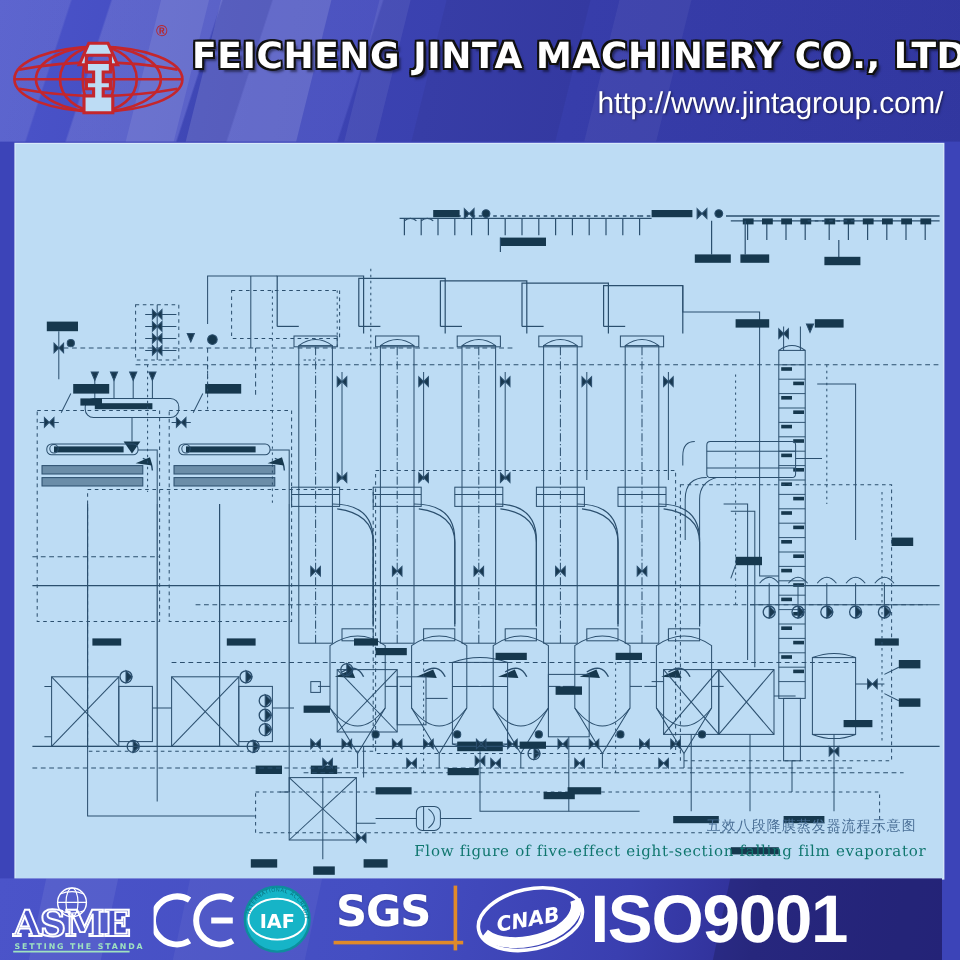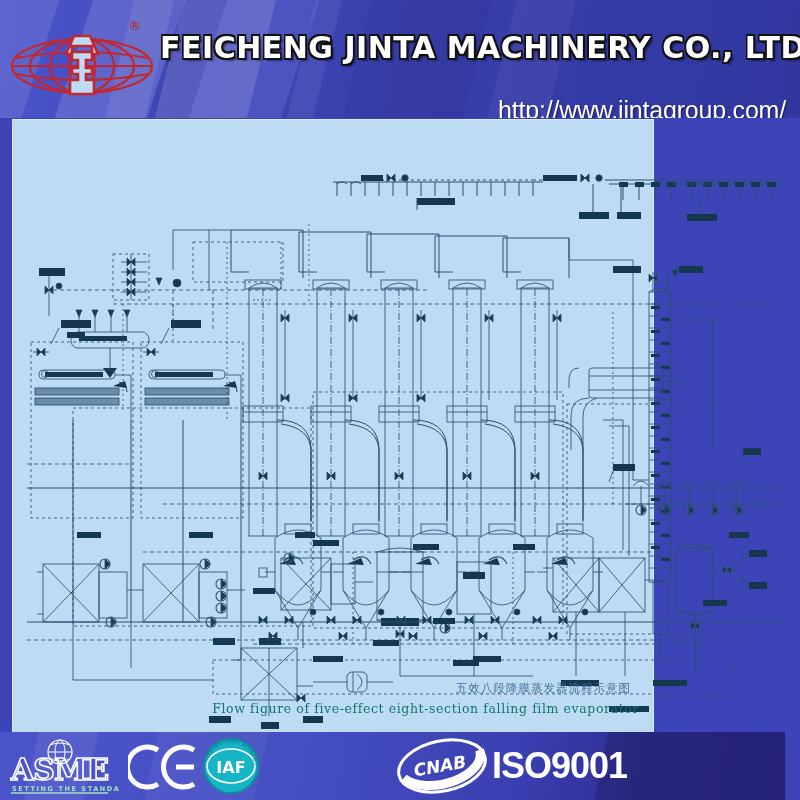--- a/index.html
+++ b/index.html
@@ -37,30 +37,30 @@
     font-family:"DejaVu Sans",sans-serif;
     font-size:30px;font-weight:700;letter-spacing:0.5px;
     color:#ffffff;white-space:nowrap;
     text-shadow:
       -1.6px 0 0 #111, 1.6px 0 0 #111, 0 -1.6px 0 #111, 0 1.6px 0 #111,
       -1.6px -1.6px 0 #111, 1.6px -1.6px 0 #111, -1.6px 1.6px 0 #111, 1.6px 1.6px 0 #111,
       3px 3px 2px rgba(0,0,0,.45);
     transform:scaleX(1.0);
   }
   .website{
-    position:absolute;right:14px;top:96px;
+    position:absolute;right:14px;top:72px;
     font-family:"Liberation Sans",sans-serif;
     font-size:25px;font-weight:400;color:#ffffff;
     letter-spacing:-0.2px;
     text-shadow:1px 1px 2px rgba(0,0,0,.5);
   }
 
   
   .panel{
-    position:absolute;left:13px;top:120px;width:640px;height:612px;
+    position:absolute;left:13px;top:120px;width:773px;height:612px;
     background:#bddcf4;
     box-shadow:0 0 0 1px #d7e9fa;
   }
   .panel svg{display:block;width:773px;height:612px;}
 
   .caption-cn{
     position:absolute;right:22px;bottom:36px;
     font-family:"DejaVu Sans",sans-serif;
     font-size:11.5px;color:#4a6f96;letter-spacing:1px;
     white-space:nowrap;
@@ -89,21 +89,21 @@
   .asme{left:8px;width:112px;}
   .ce{left:128px;width:72px;}
   .iaf{left:196px;width:70px;}
   .sgs{left:278px;width:110px;}
   .cnab{left:396px;width:96px;}
   .iso{left:492px;width:200px;}
 
   .iso-text{
     position:absolute;left:0;top:8px;
     font-family:"Liberation Sans",sans-serif;
-    font-size:36px;font-weight:700;color:#ffffff;letter-spacing:-1px;
+    font-size:56px;font-weight:700;color:#ffffff;letter-spacing:-1px;
     line-height:44px;
   }
   .sgs-text{
     position:absolute;left:2px;top:6px;
     font-family:"DejaVu Sans",sans-serif;
     font-size:36px;font-weight:700;color:#ffffff;letter-spacing:-1px;
     line-height:38px;
     text-shadow:0 0 2px rgba(0,0,0,.25);
   }
   .sgs-rule{position:absolute;left:0;top:48px;width:108px;height:3px;background:#e08a2a;}
@@ -840,20 +840,25 @@
           <ellipse cx="35" cy="30" rx="24" ry="17" fill="none" stroke="#ffffff" stroke-width="1.6"></ellipse>
           <text x="35" y="37" text-anchor="middle" font-family="DejaVu Sans, sans-serif" font-size="16" font-weight="700" fill="#ffffff">IAF</text>
           <path id="iafarc" d="M12 30 A23 23 0 0 1 58 30" fill="none"></path>
           <text font-family="DejaVu Sans, sans-serif" font-size="4.4" fill="#0a6f7c" letter-spacing="0.4">
             <textPath href="#iafarc" startOffset="6%">INTERNATIONAL ACCREDITATION</textPath>
           </text>
         </svg>
         
       </div>
 
+      <div class="cert sgs">
+        <div class="sgs-text">SGS</div>
+        <div class="sgs-rule"></div>
+        <div class="sgs-vrule"></div>
+      </div>
 
       <div class="cert cnab">
         <svg viewBox="0 0 96 60" width="96" height="60">
           <ellipse cx="46" cy="30" rx="44" ry="25" fill="none" stroke="#ffffff" stroke-width="3" transform="rotate(-12 46 30)"></ellipse>
           <path d="M6 34 A42 24 0 0 0 86 22" fill="none" stroke="#ffffff" stroke-width="9" transform="rotate(-12 46 30)"></path>
           <text x="44" y="36" text-anchor="middle" font-family="DejaVu Sans, sans-serif" font-size="17" font-weight="700" font-style="italic" fill="#ffffff" transform="rotate(-10 44 30)">CNAB</text>
         </svg>
         
       </div>
 

